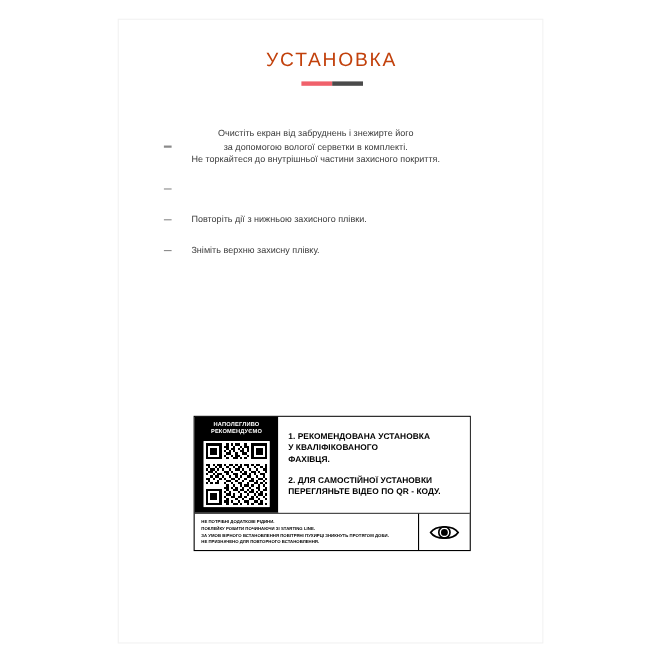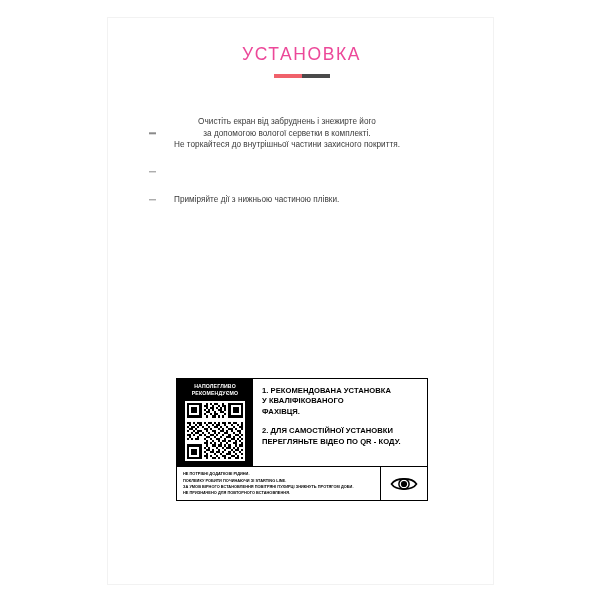--- a/index.html
+++ b/index.html
@@ -31,21 +31,21 @@
   #title-block {
     position: absolute;
     left: 0;
     top: 26px;
     width: 387px;
     text-align: center;
   }
   #doc-title {
     font-size: 17.5px;
     letter-spacing: 1.6px;
-    color: #ec4899;
+    color: #c2410c;
     font-weight: 400;
     margin: 0;
     font-family: "Liberation Sans", sans-serif;
   }
   #title-rule {
     margin: 9px auto 0 auto;
     width: 56px;
     height: 4px;
     display: flex;
   }
@@ -129,20 +129,21 @@
     background: #ffffff;
     display: block;
   }
   #label-text-col {
     flex: 1 1 auto;
     background: #ffffff;
     padding: 7px 8px 8px 9px;
     box-sizing: border-box;
     display: flex;
     flex-direction: column;
+    justify-content: center;
   }
   .label-line {
     color: #000000;
     font-weight: bold;
     font-size: 7.6px;
     line-height: 10.4px;
     white-space: pre-line;
     font-family: "Liberation Sans", sans-serif;
     letter-spacing: 0.05px;
   }
@@ -202,24 +203,28 @@
 Не торкайтеся до внутрішньої частини захисного покриття.</span>
     </div>
 
     <div class="instruction-item">
       <span class="bullet-dash"></span>
     </div>
 
 
     <div class="instruction-item">
       <span class="bullet-dash"></span>
-      <span class="instruction-text">Приміряйте дії з нижньою частиною плівки.</span>
-    </div>
-
-
+      <span class="instruction-text">Повторіть дії з нижньою захисного плівки.</span>
+    </div>
+
+
+    <div class="instruction-item">
+      <span class="bullet-dash"></span>
+      <span class="instruction-text">Зніміть верхню захисну плівку.</span>
+    </div>
 
   </div>
 
   <div id="label-card">
 
     <div id="label-top">
 
       <div id="label-qr-col">
         <div id="recommend-badge">НАПОЛЕГЛИВО
 РЕКОМЕНДУЄМО</div>

